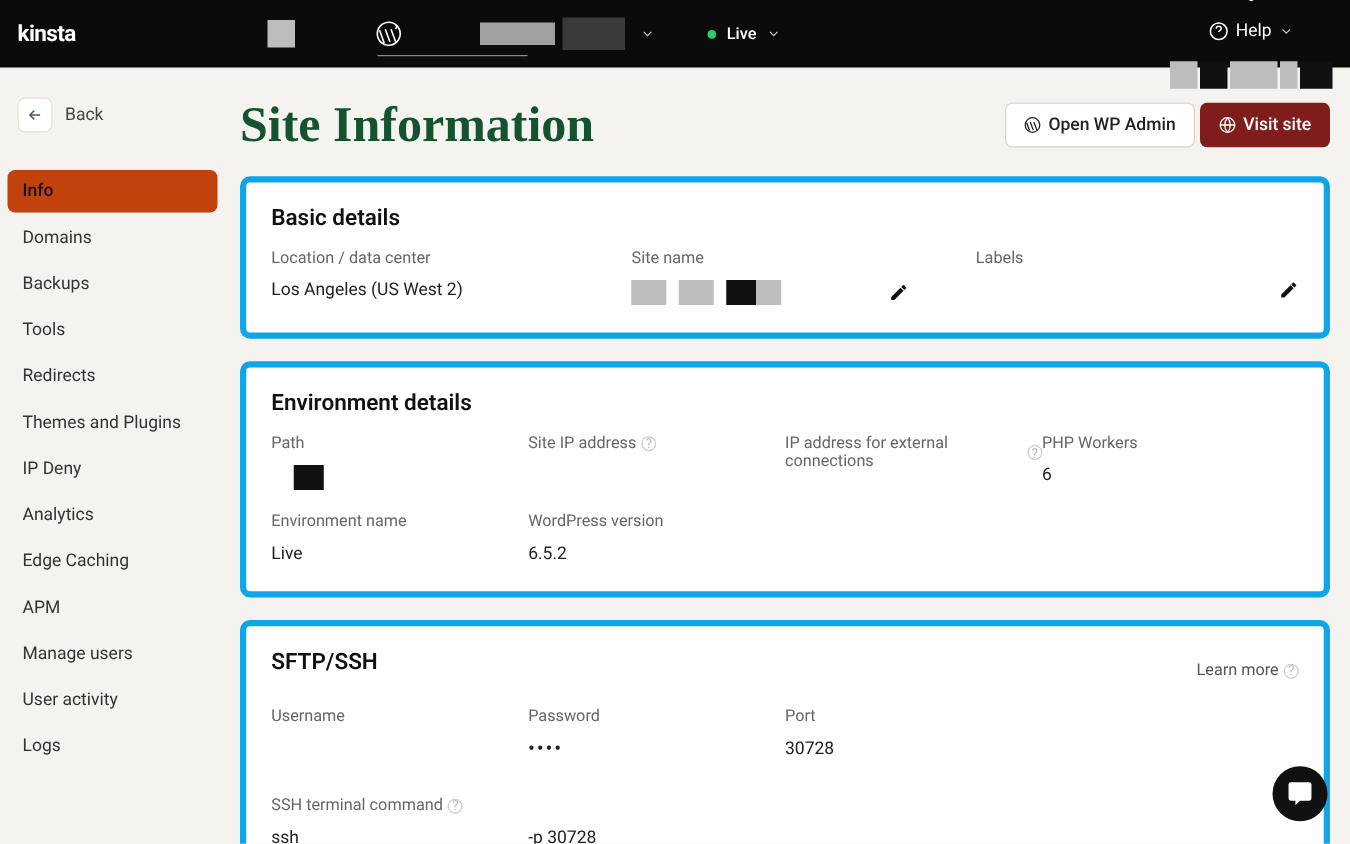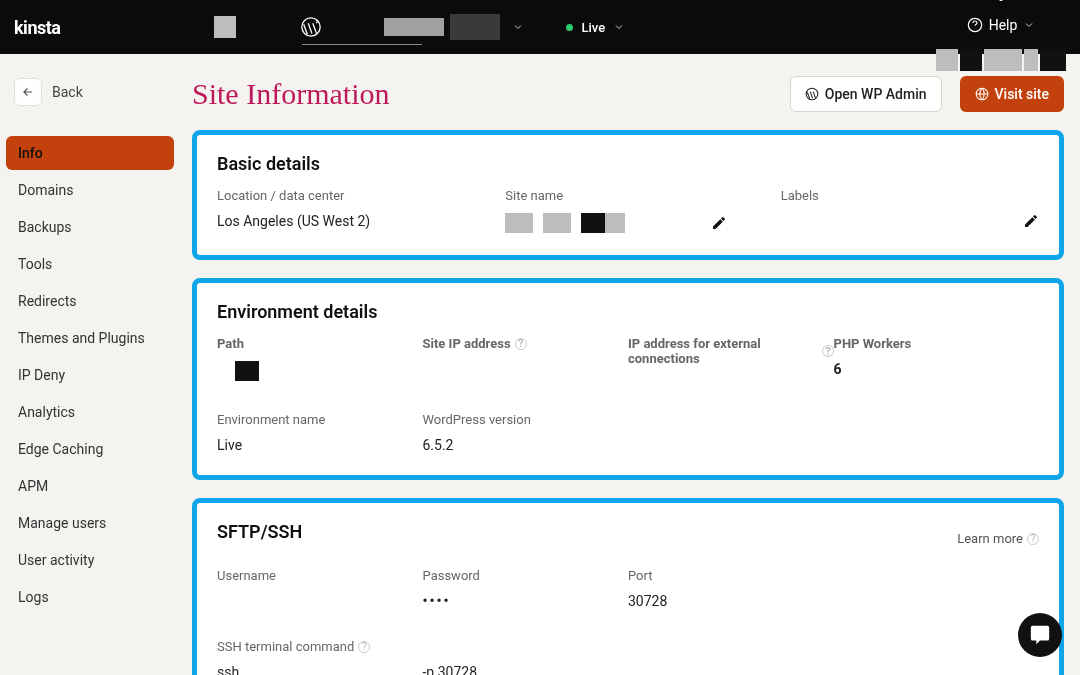--- a/index.html
+++ b/index.html
@@ -27,38 +27,38 @@
 .sidebar { width: 180px; padding: 18px 6px 0 6px; }
 .back-row { display: flex; align-items: center; gap: 10px; padding: 6px 8px; }
 .back-btn { width: 28px; height: 28px; border: 1px solid #e5e0d7; border-radius: 6px; background: #fff; display: flex; align-items: center; justify-content: center; }
 .back-label { font-size: 14px; color: #444; }
 .nav { margin-top: 24px; }
 .nav-item { padding: 9px 12px; font-size: 14px; color: #333; border-radius: 6px; cursor: pointer; margin-bottom: 3px; }
 .nav-item.active { background: #c2410c; color: #111; font-weight: 500; }
 
 .content { flex: 1; padding: 22px 16px 0 12px; }
 .header-row { display: flex; align-items: center; margin-bottom: 18px; }
-.page-title { font-family: Georgia, 'Times New Roman', serif; font-size: 30px; font-weight: 400; color: #be185d; }
-.header-actions { margin-left: auto; display: flex; gap: 18px; }
+.page-title { font-family: Georgia, 'Times New Roman', serif; font-size: 40px; font-weight: 700; color: #14532d; }
+.header-actions { margin-left: auto; display: flex; gap: 4px; }
 .btn { padding: 9px 14px; border-radius: 6px; font-size: 14px; font-weight: 500; display: flex; align-items: center; gap: 6px; cursor: pointer; border: 1px solid transparent; }
 .btn-outline { background: #fff; border: 1px solid #d9d4ca; color: #222; }
-.btn-dark { background: #c2410c; color: #fff; }
+.btn-dark { background: #7f1d1d; color: #fff; }
 
 .card { background: #fff; border: 5px solid #0ea5e9; border-radius: 8px; padding: 18px 20px 22px 20px; margin-bottom: 18px; }
 .card h2 { font-size: 18px; font-weight: 600; color: #111; margin-bottom: 14px; }
 .row { display: flex; gap: 17px; }
 .col { flex: 1; }
 .label { font-size: 13px; color: #666; margin-bottom: 10px; display: flex; align-items: center; gap: 4px; }
 .value { font-size: 14px; color: #222; display: flex; align-items: center; gap: 6px; }
 .pencil { margin-left: auto; margin-right: 20px; cursor: pointer; }
 .redacted-row { display: flex; gap: 10px; align-items: center; }
 .redacted { height: 20px; }
 .grey-light { background: #bdbdbd; }
 .black { background: #111; }
-.env-row1 { display:flex; margin-bottom: 31px; font-weight: bold; }
+.env-row1 { display:flex; margin-bottom: 18px; }
 .env-row2 { display:flex; }
 .env-col { width: 25%; }
 .sftp-head { display:flex; align-items:center; }
 .learn-more { margin-left:auto; font-size: 13px; color: #555; display:flex; align-items:center; gap:4px; }
 .sftp-row { display:flex; margin-top: 12px; }
 .sftp-col { width: 25%; }
 .sftp-row2 { display:flex; margin-top: 30px; }
 
 .info-icon { color: #bbb; font-size: 11px; border: 1px solid #ccc; border-radius: 50%; width: 12px; height: 12px; display:inline-flex; align-items:center; justify-content:center; }
 

